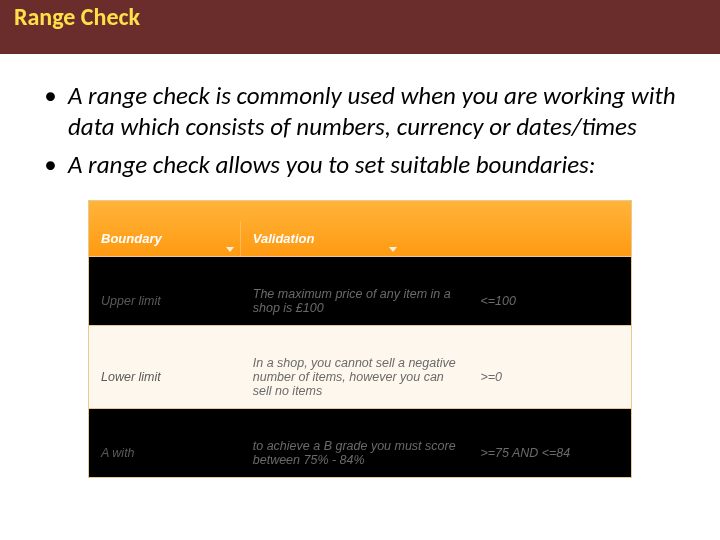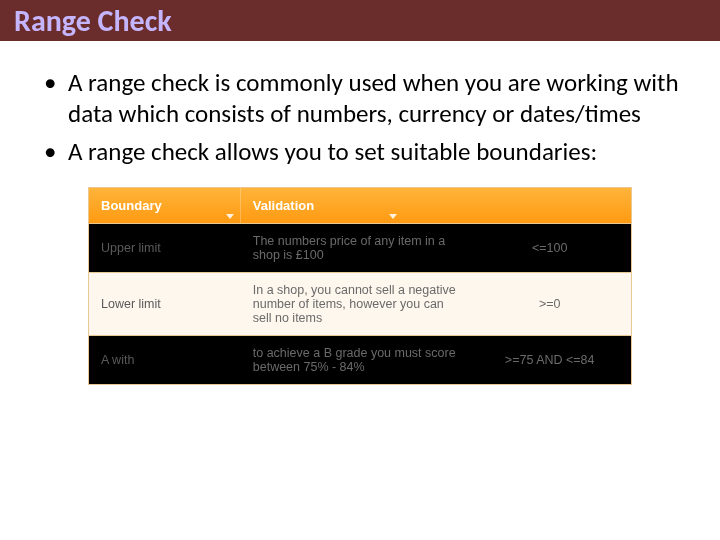--- a/index.html
+++ b/index.html
@@ -1,26 +1,27 @@
 <!DOCTYPE html>
 <html><head>
 <meta charset="utf-8">
 <style>
   * { margin: 0; padding: 0; box-sizing: border-box; }
   html, body { width: 720px; height: 540px; font-family: Calibri, Arial, sans-serif; background: #fff; }
   .slide { width: 720px; height: 540px; position: relative; }
   .title-bar {
     background: #6b2c2c;
-    color: #c4b5fd;
-    padding: 2px 14px 2px 14px;
-    font-size: 30px;
+    color: #fde047;
+    padding: 2px 14px 23px 14px;
+    font-size: 24px;
     font-weight: 700;
   }
   .body {
     padding: 26px 40px 0 40px;
+    font-style: italic;
   }
   ul.bullets {
     list-style: none;
     font-size: 25px;
     color: #000;
     line-height: 1.25;
   }
   ul.bullets li {
     position: relative;
     padding-left: 28px;
@@ -40,21 +41,21 @@
     background: #fdf6ec;
     font-family: Arial, sans-serif;
   }
   .thead-row {
     display: flex;
     background: linear-gradient(#ffb43a, #ff9a12);
     color: #fff;
     font-weight: 700;
     font-size: 13px;
   }
-  .th, .td { padding: 10px 12px; }
+  .th, .td { padding: 10px 12px; margin-top: 20px; }
   .col1 { width: 28%; }
   .col2 { width: 42%; }
   .col3 { width: 30%; }
   .th { position: relative; border-right: 1px solid rgba(255,255,255,0.25); }
   .th:last-child { border-right: none; }
   .th .sort {
     position: absolute;
     right: 6px;
     bottom: 4px;
     width: 0; height: 0;
@@ -65,21 +66,21 @@
   .tr {
     display: flex;
     border-top: 1px solid #e9c893;
     background: #000000;
     font-size: 12.5px;
     color: #6a6a6a;
     align-items: center;
   }
   .tr:nth-child(odd) { background: #fef7ee; }
   .td.col1 { color: #5a5a5a; }
-  .td.col3 { text-align: center; }
+  .td.col3 { text-align: left; }
 </style>
 </head>
 <body>
 
 <div class="slide">
   <div class="title-bar">
     <span>Range Check</span>
   </div>
 
   <div class="body">
@@ -95,21 +96,21 @@
           <span class="sort"></span>
         </div>
         <div class="th col3">
           <span>Validation</span>
           <span class="sort"></span>
         </div>
       </div>
 
       <div class="tr">
         <div class="td col1">Upper limit</div>
-        <div class="td col2">The numbers price of any item in a shop is £100</div>
+        <div class="td col2">The maximum price of any item in a shop is £100</div>
         <div class="td col3">&lt;=100</div>
       </div>
       <div class="tr">
         <div class="td col1">Lower limit</div>
         <div class="td col2">In a shop, you cannot sell a negative number of items, however you can sell no items</div>
         <div class="td col3">&gt;=0</div>
       </div>
       <div class="tr">
         <div class="td col1">A with</div>
         <div class="td col2">to achieve a B grade you must score between 75% - 84%</div>

